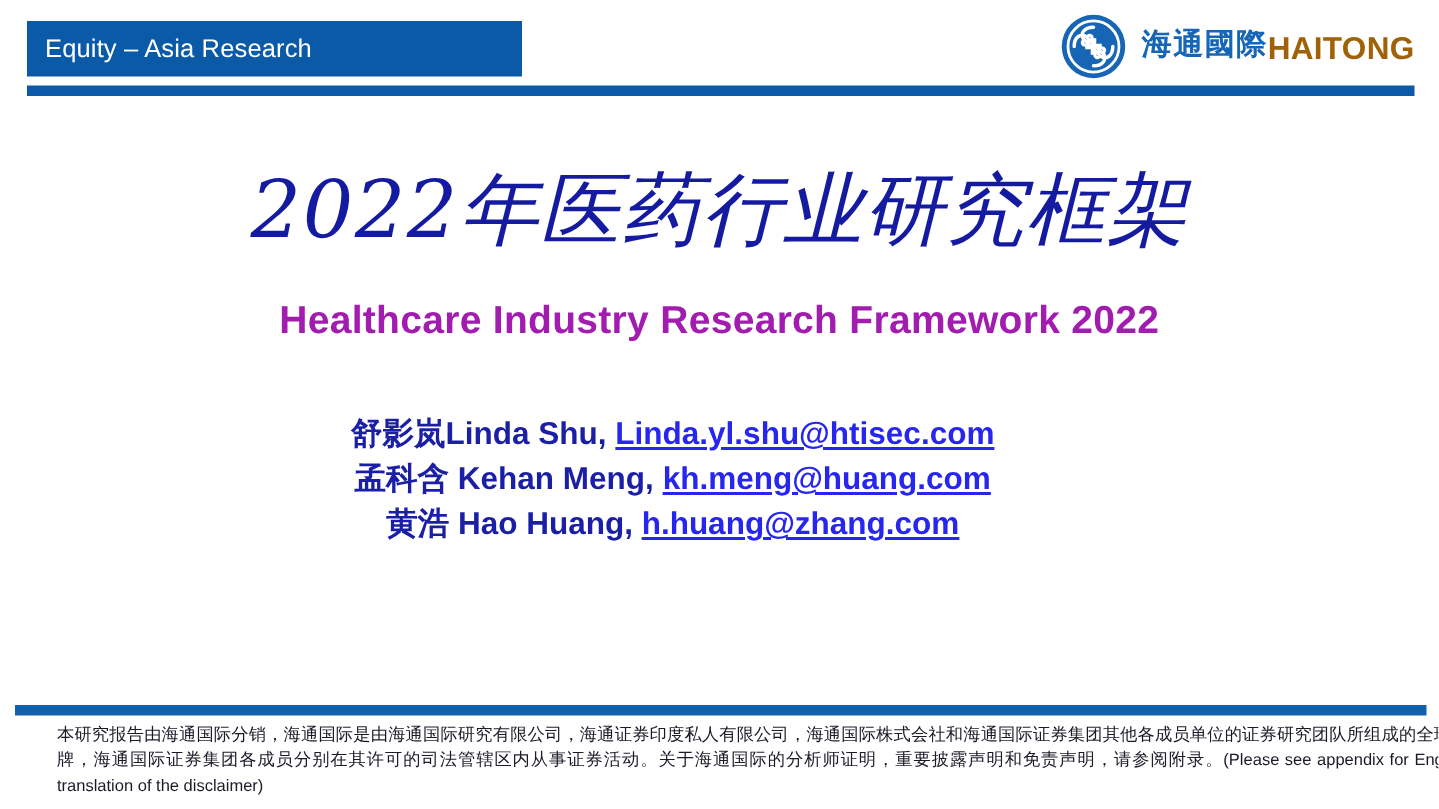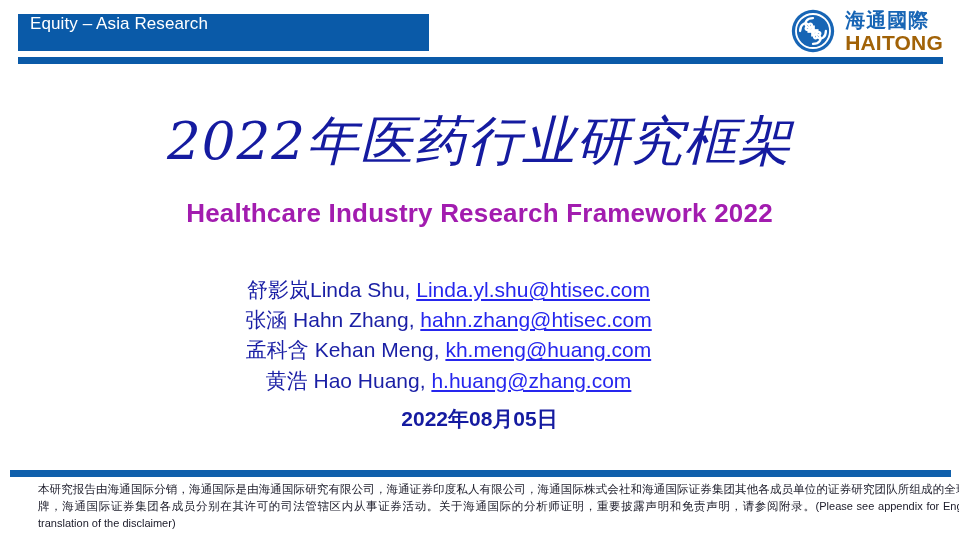--- a/index.html
+++ b/index.html
@@ -21,25 +21,25 @@
     height: 539px;
     background: #ffffff;
     box-sizing: border-box;
   }
 
   
   .header-band {
     position: absolute;
     left: 18px;
     top: 14px;
-    width: 411px;
+    width: 330px;
     height: 37px;
     background: #0a5aa8;
     display: flex;
-    align-items: flex-start;
+    align-items: center;
     padding-left: 12px;
     box-sizing: border-box;
   }
   .header-band-label {
     color: #ffffff;
     font-size: 17px;
     font-family: "Liberation Sans", sans-serif;
     letter-spacing: 0.1px;
     white-space: nowrap;
   }
@@ -53,21 +53,21 @@
     align-items: center;
     gap: 9px;
   }
   .logo-mark {
     width: 46px;
     height: 46px;
     flex: 0 0 46px;
   }
   .logo-text {
     display: flex;
-    flex-direction: column;
+    flex-direction: row;
     justify-content: center;
     line-height: 1;
   }
   .logo-cn {
     color: #1765b5;
     font-size: 20px;
     font-weight: bold;
     letter-spacing: 1px;
     font-family: "Liberation Sans", sans-serif;
   }
@@ -126,20 +126,21 @@
     letter-spacing: 0.2px;
   }
 
   
   .authors {
     position: absolute;
     left: 0;
     top: 275px;
     width: 897px;
     text-align: center;
+    font-weight: bold;
   }
   .author-line {
     font-size: 21px;
     color: #1a1fa5;
     font-family: "Liberation Sans", sans-serif;
     line-height: 1.44;
     white-space: nowrap;
   }
   .author-name {
     color: #1a1fa5;
@@ -211,31 +212,27 @@
   <div class="rule-top"></div>
 
   <div class="title-cn">2022年医药行业研究框架</div>
   <div class="title-en">Healthcare Industry Research Framework 2022</div>
 
   <div class="authors">
     <div class="author-line">
       <span class="author-name">舒影岚Linda Shu, </span><a class="author-email" href="#">Linda.yl.shu@htisec.com</a>
     </div>
     <div class="author-line">
-      <span class="author-name">张涵 Hahn Zhang, </span><a class="author-email" href="#">hahn.zhang@htisec.com</a>
-    </div>
-    <div class="author-line">
       <span class="author-name">孟科含 Kehan Meng, </span><a class="author-email" href="#">kh.meng@huang.com</a>
     </div>
     <div class="author-line">
       <span class="author-name">黄浩 Hao Huang, </span><a class="author-email" href="#">h.huang@zhang.com</a>
     </div>
   </div>
 
-  <div class="date-line">2022年08月05日</div>
 
   <div class="rule-bottom"></div>
 
   <div class="disclaimer">
     <span>本研究报告由海通国际分销，海通国际是由海通国际研究有限公司，海通证券印度私人有限公司，海通国际株式会社和海通国际证券集团其他各成员单位的证券研究团队所组成的全球品牌，海通国际证券集团各成员分别在其许可的司法管辖区内从事证券活动。关于海通国际的分析师证明，重要披露声明和免责声明，请参阅附录。</span><span class="disclaimer-en">(Please see appendix for English translation of the disclaimer)</span>
   </div>
 
 </div>
 
 </body></html>

